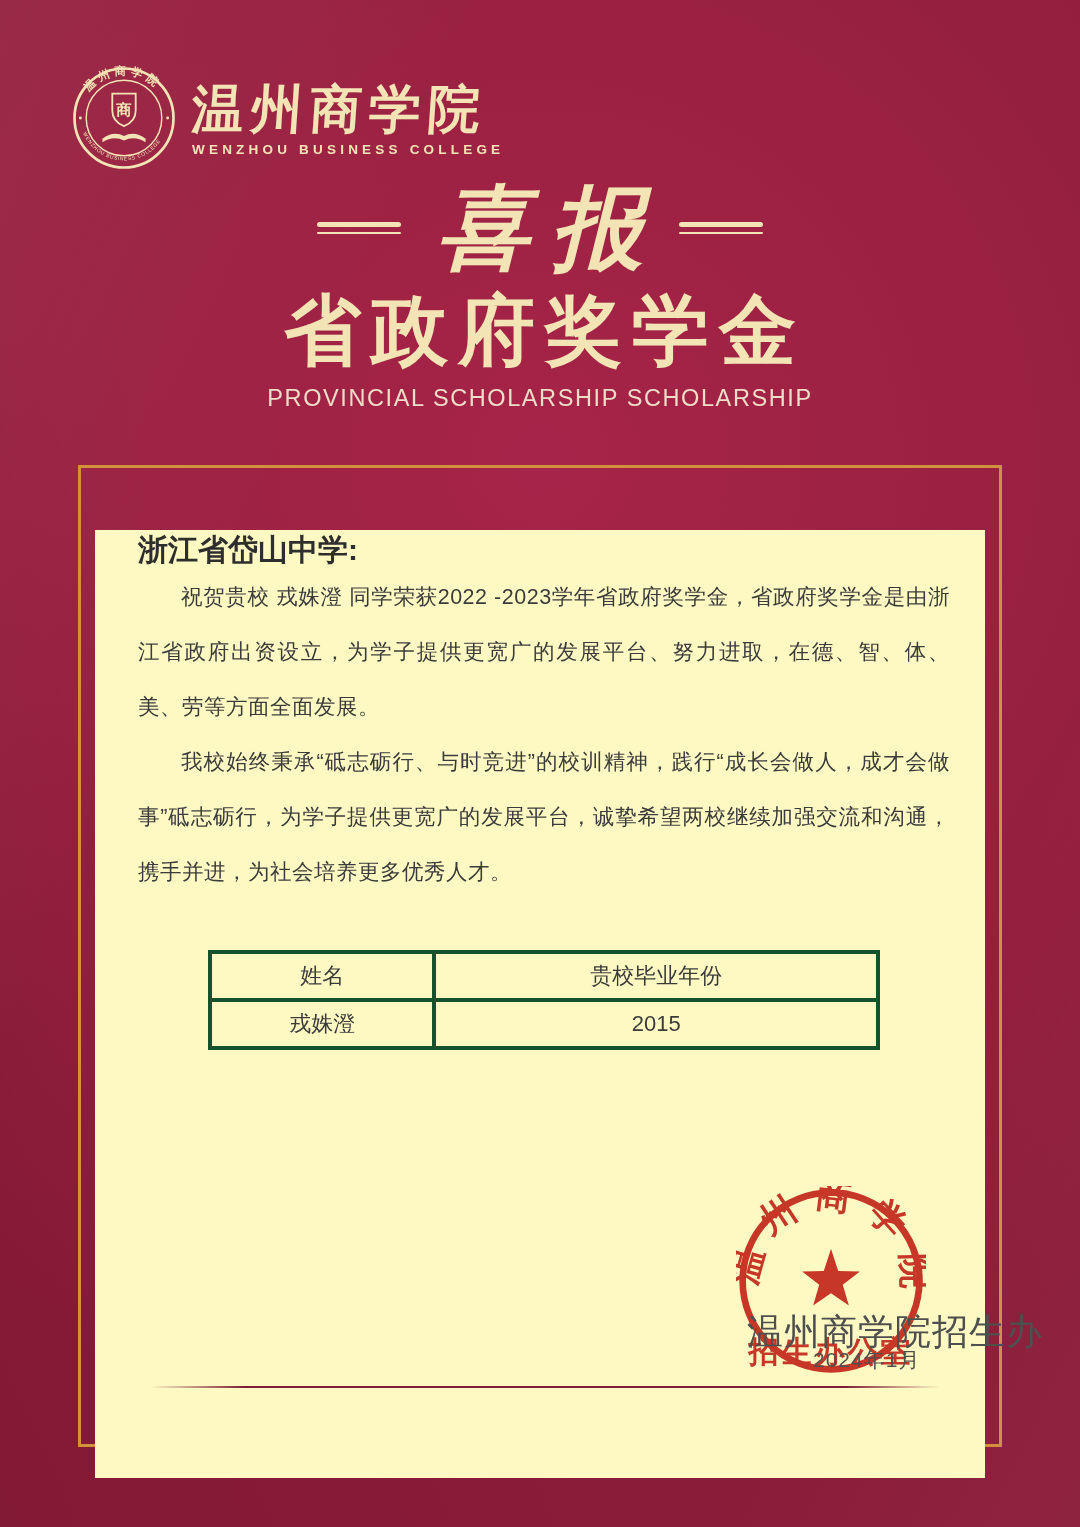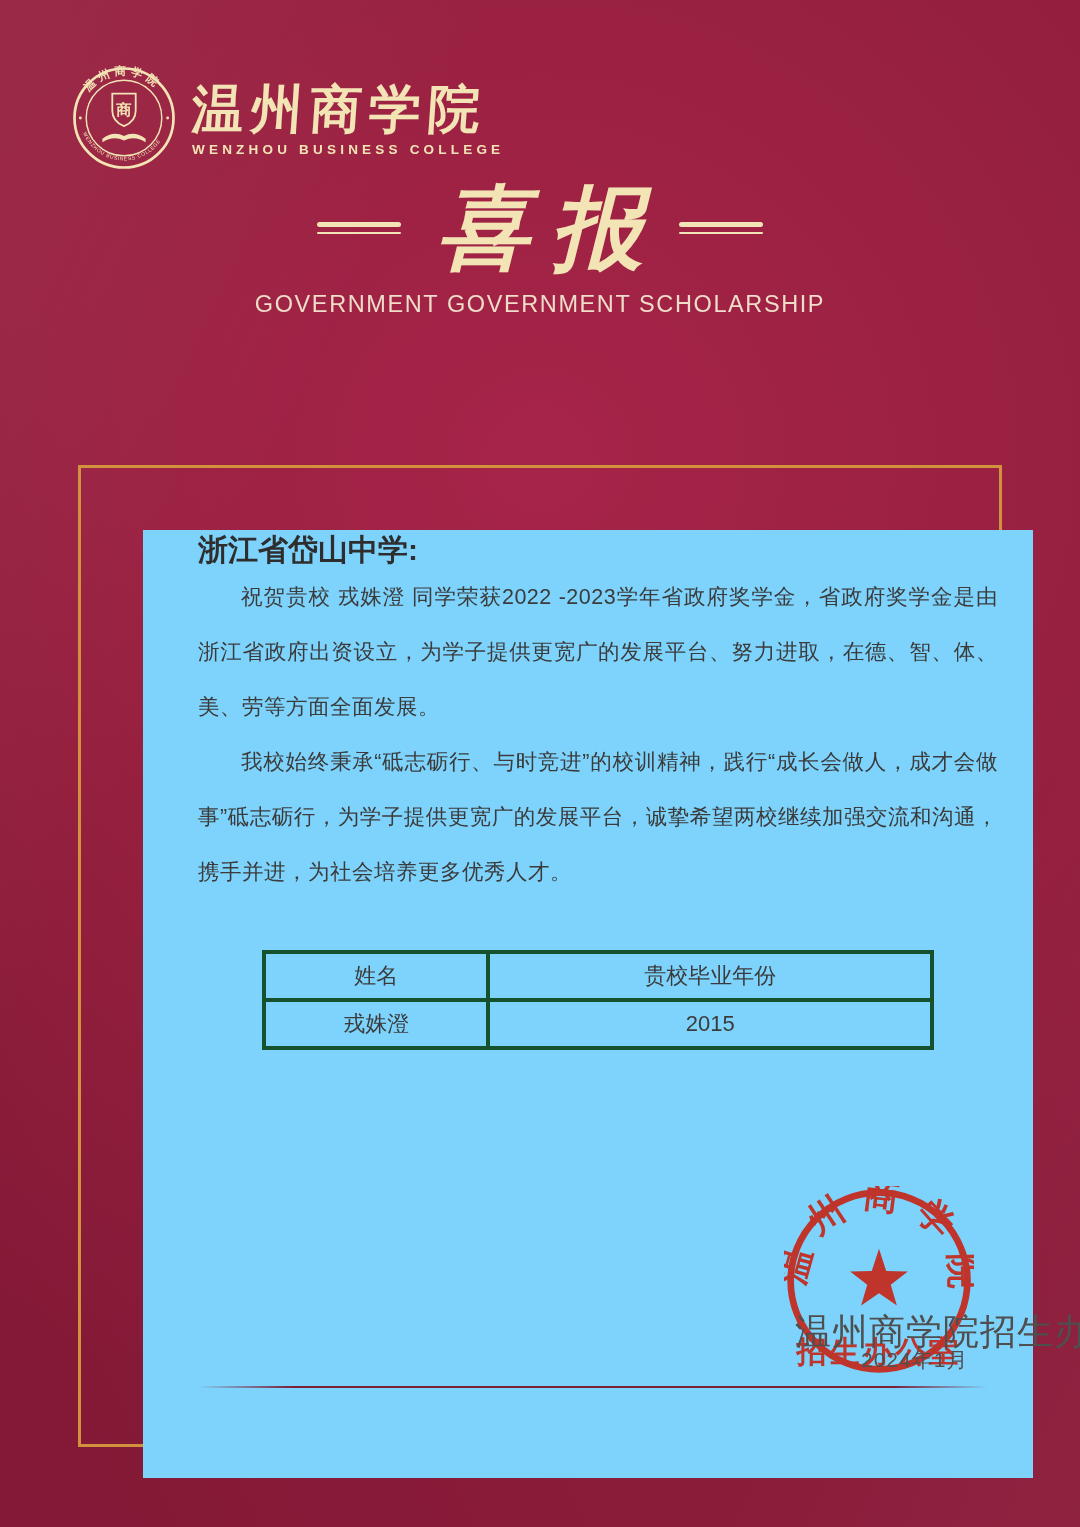--- a/index.html
+++ b/index.html
@@ -41,22 +41,22 @@
     letter-spacing:10px;text-indent:10px;line-height:84px;
   }
   .title-en{margin-top:13px;font-size:23.5px;color:#EFDCC9;letter-spacing:1.6px;}
 
   
   .frame{
     position:absolute;left:78px;top:465px;width:924px;height:982px;
     box-sizing:border-box;border:3px solid #D2913C;padding:14px;
   }
   .card{
-    position:relative;width:100%;height:100%;background:#7dd3fc;
-    box-sizing:border-box;padding:0 35px 0 55px;color:#3B3B3B;margin-left:48px;
+    position:relative;width:100%;height:100%;background:#fef9c3;
+    box-sizing:border-box;padding:0 35px 0 43px;color:#3B3B3B;
   }
   .recipient{margin:48px 0 0 0;font-size:30px;font-weight:bold;line-height:40px;color:#2e2e2e;}
   .letter-body p{
     margin:0;font-size:21.5px;line-height:55px;text-align:justify;
     text-indent:2em;letter-spacing:0.5px;color:#3B3B3B;
   }
 
   
   table.award{
     border-collapse:collapse;margin:50px auto 0 auto;width:672px;
@@ -119,21 +119,22 @@
     <div class="title-dash">
       <span class="bar-thick"></span>
         <span class="bar-thin"></span>
     </div>
     <div class="title-main">喜报</div>
     <div class="title-dash">
       <span class="bar-thick"></span>
         <span class="bar-thin"></span>
     </div>
   </div>
-  <div class="title-en">GOVERNMENT GOVERNMENT SCHOLARSHIP</div>
+  <div class="title-sub">省政府奖学金</div>
+  <div class="title-en">PROVINCIAL SCHOLARSHIP SCHOLARSHIP</div>
 </div>
 
 <div class="frame">
   <div class="card">
 
     <h2 class="recipient">浙江省岱山中学:</h2>
 
     <div class="letter-body">
       <p>祝贺贵校 戎姝澄 同学荣获2022 -2023学年省政府奖学金，省政府奖学金是由浙江省政府出资设立，为学子提供更宽广的发展平台、努力进取，在德、智、体、美、劳等方面全面发展。</p>
       <p>我校始终秉承“砥志砺行、与时竞进”的校训精神，践行“成长会做人，成才会做事”砥志砺行，为学子提供更宽广的发展平台，诚挚希望两校继续加强交流和沟通，携手并进，为社会培养更多优秀人才。</p>

